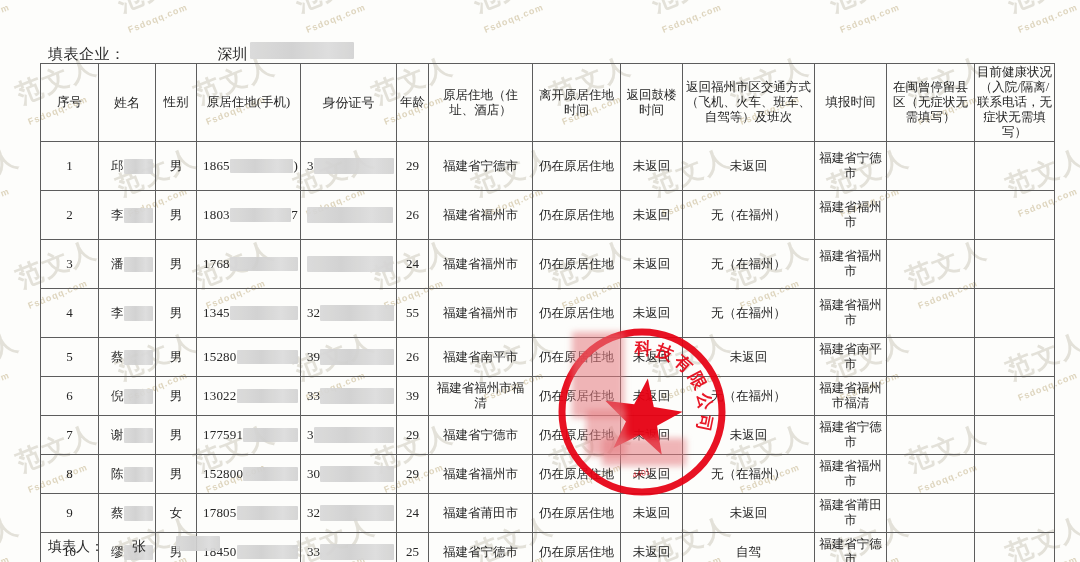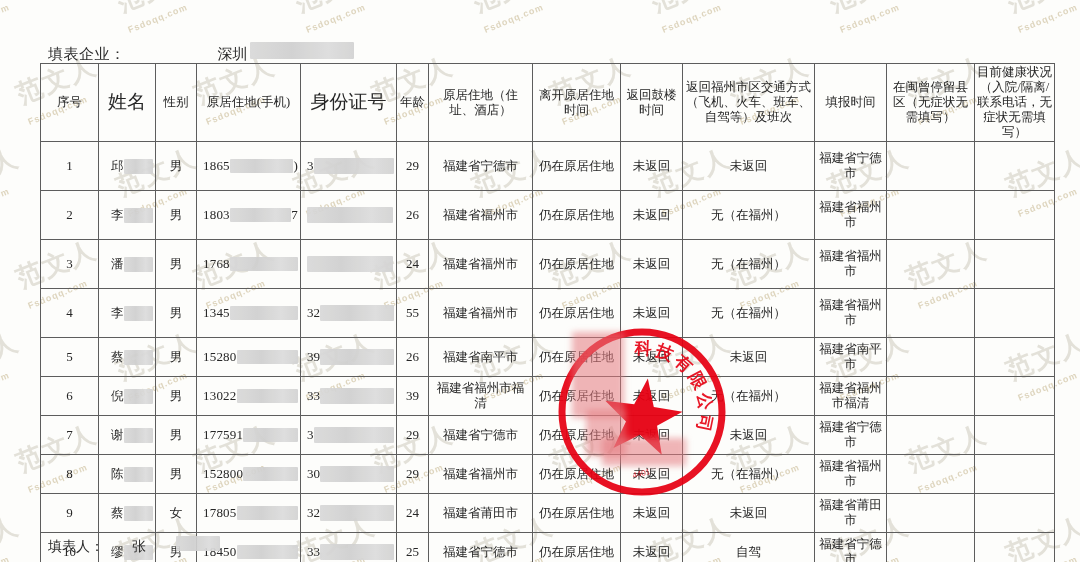--- a/index.html
+++ b/index.html
@@ -71,21 +71,21 @@
     line-height:1.18;
     padding:1px 2px;
     color:#262626;
     background:transparent;
   }
   thead td{
     height:70px;
     font-size:12.5px;
     line-height:1.2;
   }
-  thead td.big{font-size:19px;}
+  thead td.big{font-size:13px;}
   tbody td{height:36px;}
   tbody tr.tall td{height:46px;}
   td.num{font-family:"Liberation Serif",serif;font-size:13px;}
   td.phone,td.idno{text-align:left;padding-left:6px;}
   td.phone{font-size:13px;letter-spacing:.2px;}
   td.idno{font-size:13px;}
   td.name{text-align:left;padding-left:12px;}
   .cell-flex-left{display:flex;align-items:center;justify-content:flex-start;white-space:nowrap;}
   
   #footer{

